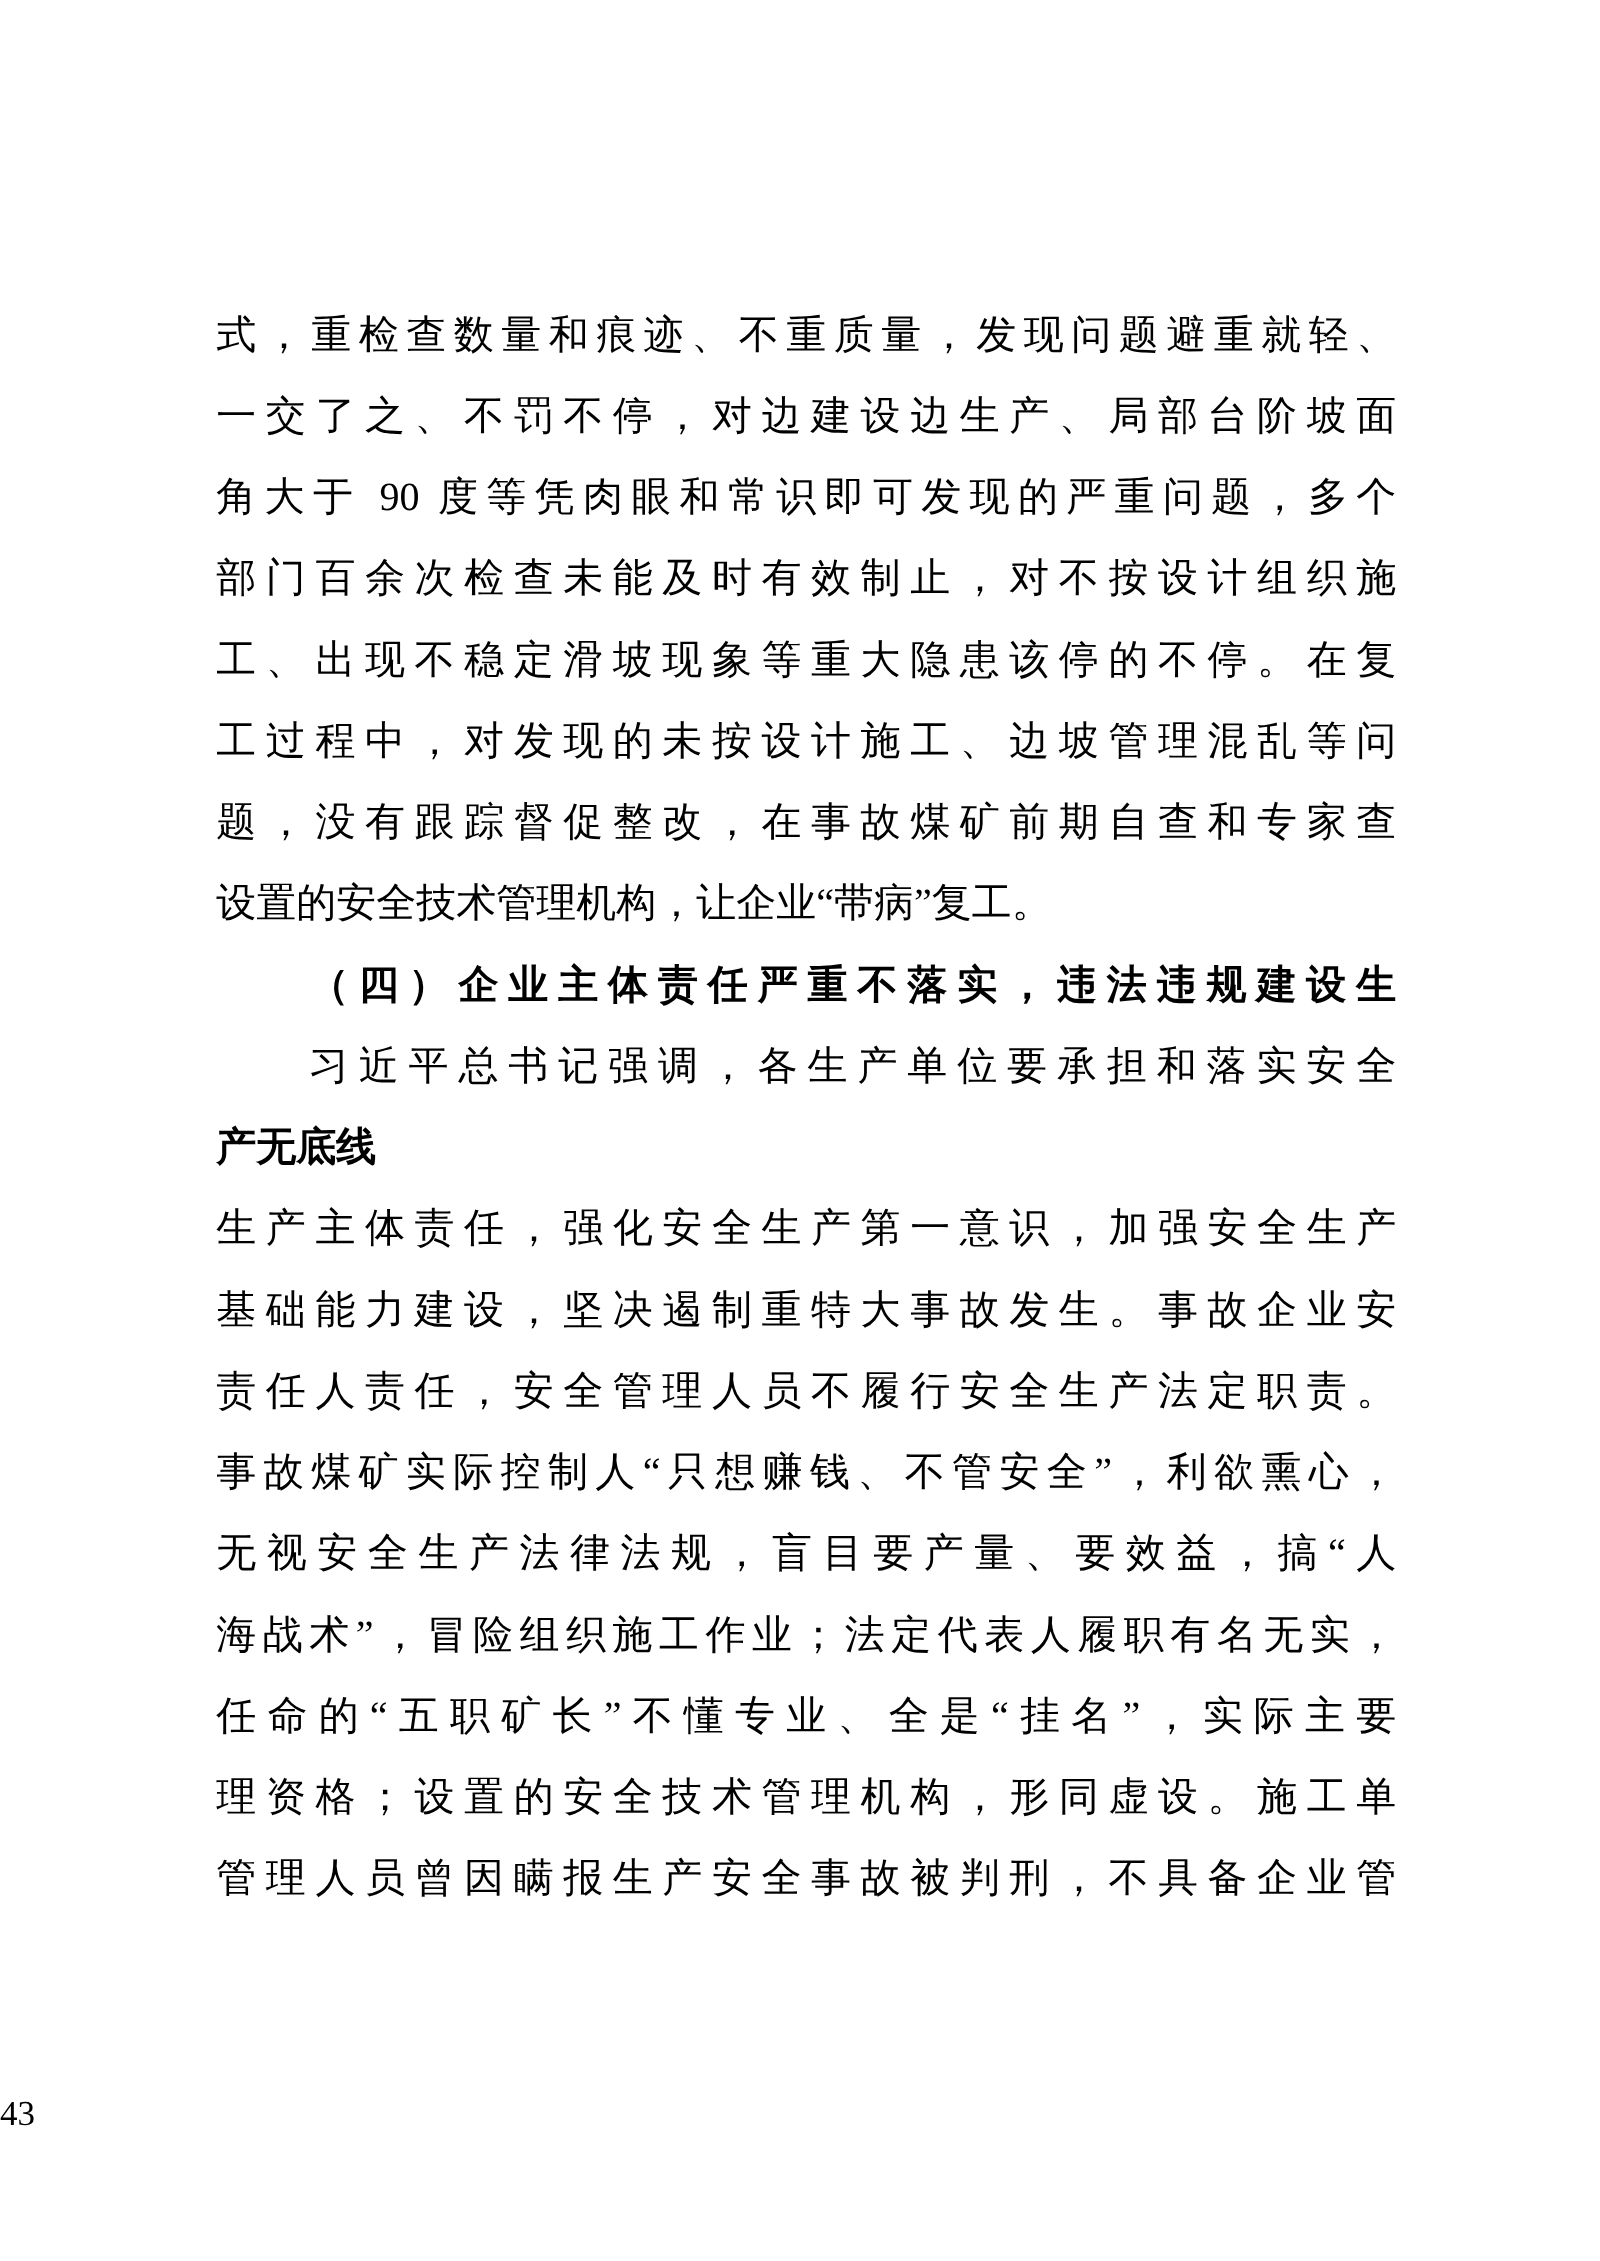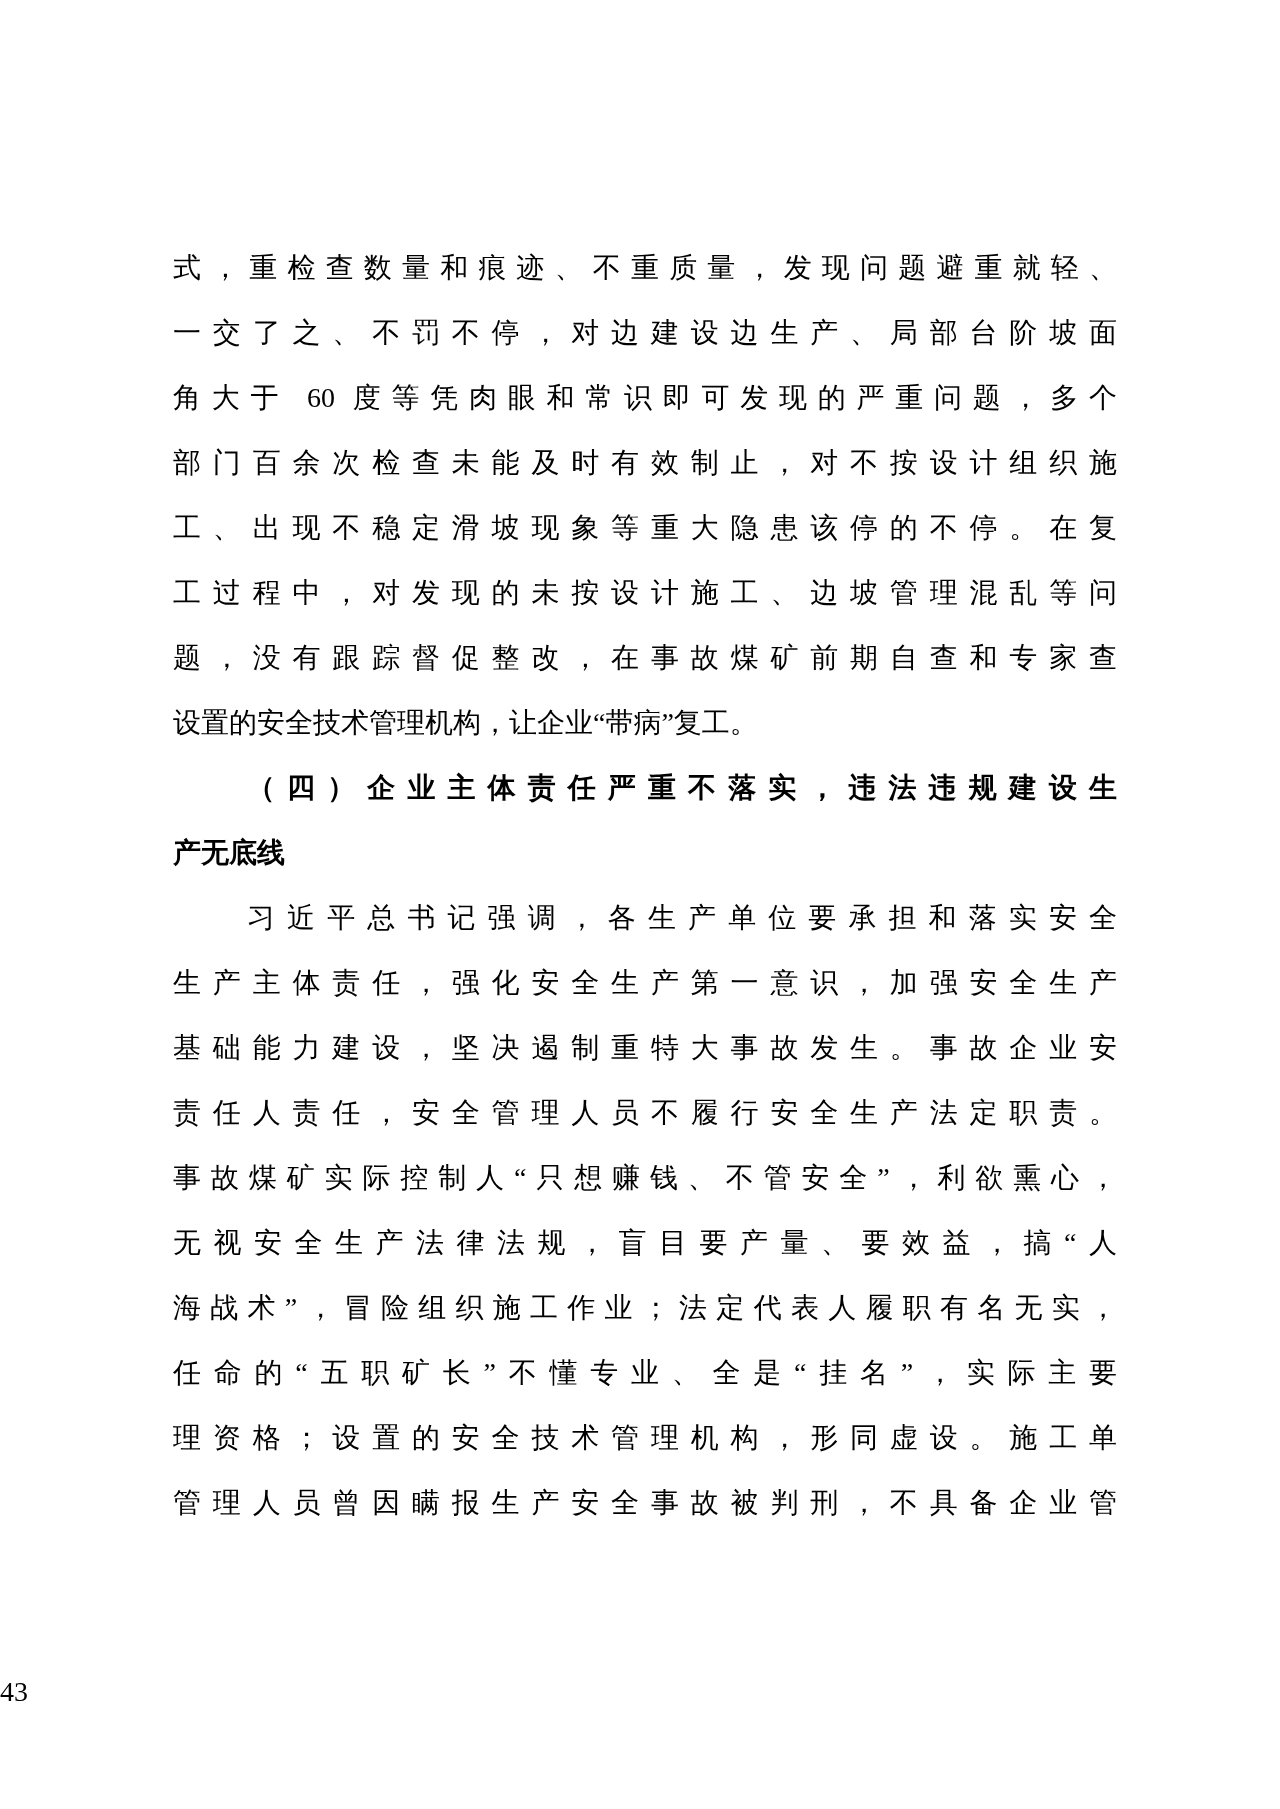--- a/index.html
+++ b/index.html
@@ -16,21 +16,21 @@
     font-family: "Liberation Serif", "DejaVu Serif", serif;
     overflow: hidden;
   }
   .content {
     position: absolute;
     left: 173px;
     top: 235px;
     width: 944px;
   }
   .line {
-    font-size: 28px;
+    font-size: 32px;
     line-height: 65px;
     height: 65px;
     text-align: left;
     white-space: nowrap;
   }
   
   .line.j {
     white-space: normal;
     text-align: justify;
     text-align-last: justify;
@@ -50,29 +50,29 @@
     line-height: 28px;
   }
 </style>
 </head>
 <body>
 
 <div class="page">
   <div class="content">
     <div class="line j">式，重检查数量和痕迹、不重质量，发现问题避重就轻、</div>
     <div class="line j">一交了之、不罚不停，对边建设边生产、局部台阶坡面</div>
-    <div class="line j">角大于 60 度等凭肉眼和常识即可发现的严重问题，多个</div>
+    <div class="line j">角大于 90 度等凭肉眼和常识即可发现的严重问题，多个</div>
     <div class="line j">部门百余次检查未能及时有效制止，对不按设计组织施</div>
     <div class="line j">工、出现不稳定滑坡现象等重大隐患该停的不停。在复</div>
     <div class="line j">工过程中，对发现的未按设计施工、边坡管理混乱等问</div>
     <div class="line j">题，没有跟踪督促整改，在事故煤矿前期自查和专家查</div>
     <div class="line">设置的安全技术管理机构，让企业“带病”复工。</div>
     <div class="line j bold indent">（四）企业主体责任严重不落实，违法违规建设生</div>
+    <div class="line j indent">习近平总书记强调，各生产单位要承担和落实安全</div>
     <div class="line bold">产无底线</div>
-    <div class="line j indent">习近平总书记强调，各生产单位要承担和落实安全</div>
     <div class="line j">生产主体责任，强化安全生产第一意识，加强安全生产</div>
     <div class="line j">基础能力建设，坚决遏制重特大事故发生。事故企业安</div>
     <div class="line j">责任人责任，安全管理人员不履行安全生产法定职责。</div>
     <div class="line j">事故煤矿实际控制人“只想赚钱、不管安全”，利欲熏心，</div>
     <div class="line j">无视安全生产法律法规，盲目要产量、要效益，搞“人</div>
     <div class="line j">海战术”，冒险组织施工作业；法定代表人履职有名无实，</div>
     <div class="line j">任命的“五职矿长”不懂专业、全是“挂名”，实际主要</div>
     <div class="line j">理资格；设置的安全技术管理机构，形同虚设。施工单</div>
     <div class="line j">管理人员曾因瞒报生产安全事故被判刑，不具备企业管</div>
   </div>

